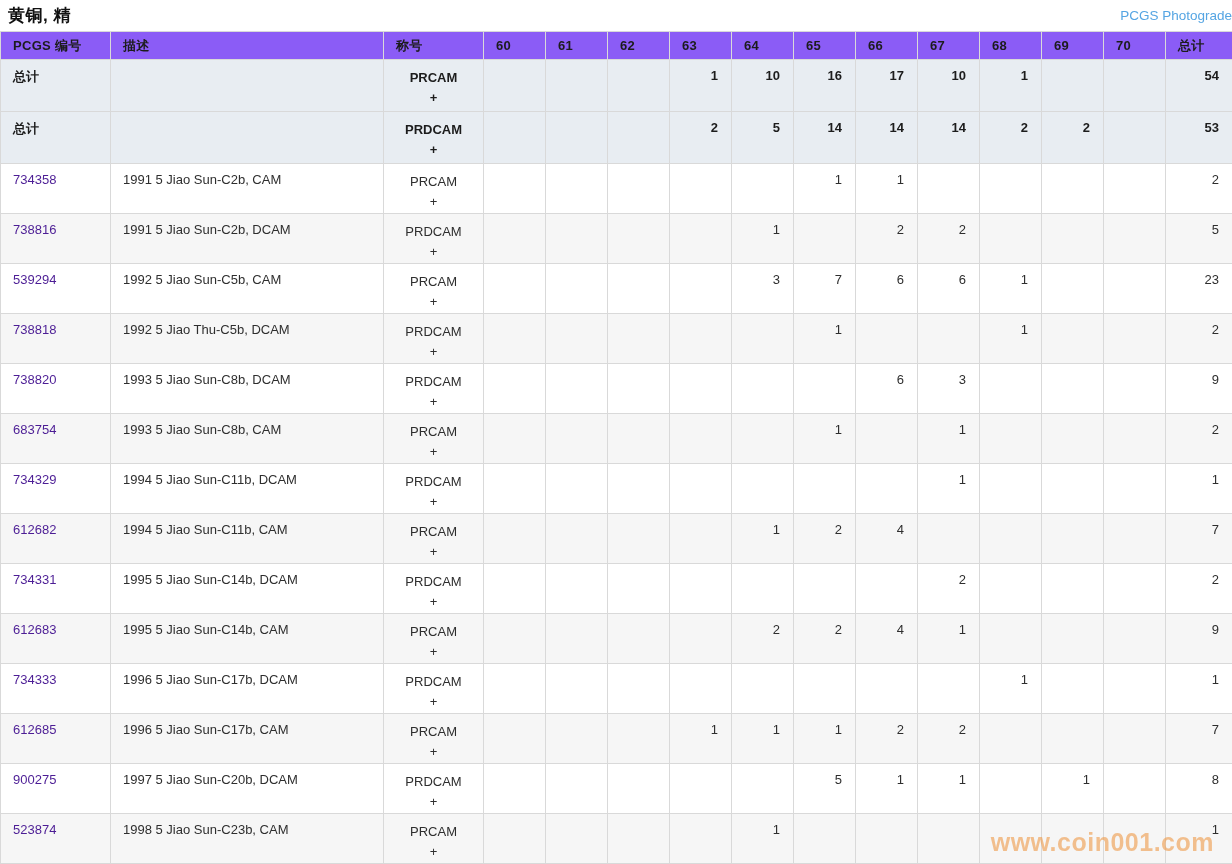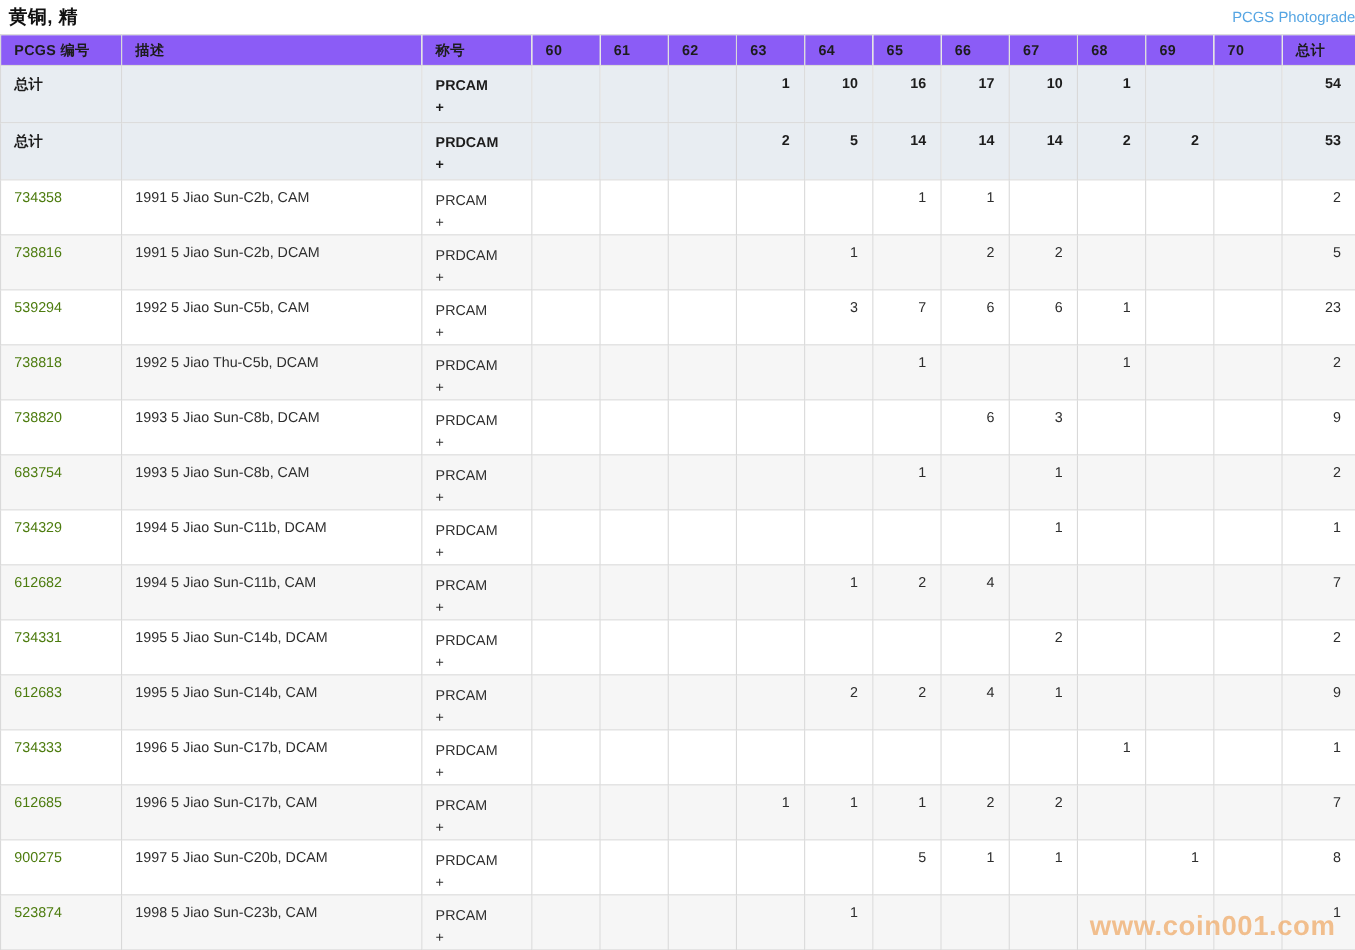--- a/index.html
+++ b/index.html
@@ -65,25 +65,25 @@
   .pop-table td.num { text-align: right; padding-right: 13px; }
   tr.totals-row td {
     background: #e8edf2;
     font-weight: 700;
     color: #1c1c1c;
     height: 52px;
   }
   tr.data-row td { height: 50px; }
   tr.data-row.alt td { background: #f6f6f6; }
   a.pcgs-id {
-    color: #4d7c0f;
+    color: #4c1d95;
     text-decoration: none;
     cursor: pointer;
   }
-  .desig-line { line-height: 20px; }
+  .desig-line { line-height: 20px; text-align: center; }
   .watermark {
     position: absolute;
     right: 18px;
     bottom: 7px;
     font-size: 25px;
     font-weight: 700;
     color: #ef9d4e;
     opacity: 0.62;
     letter-spacing: 0.5px;
     pointer-events: none;

